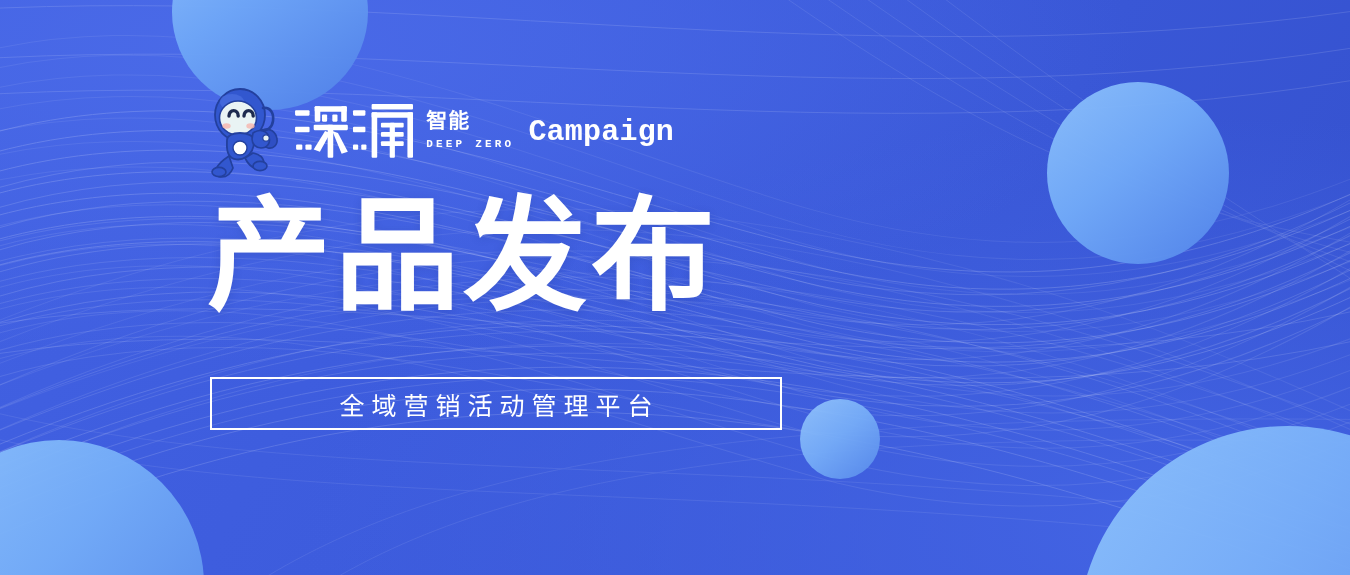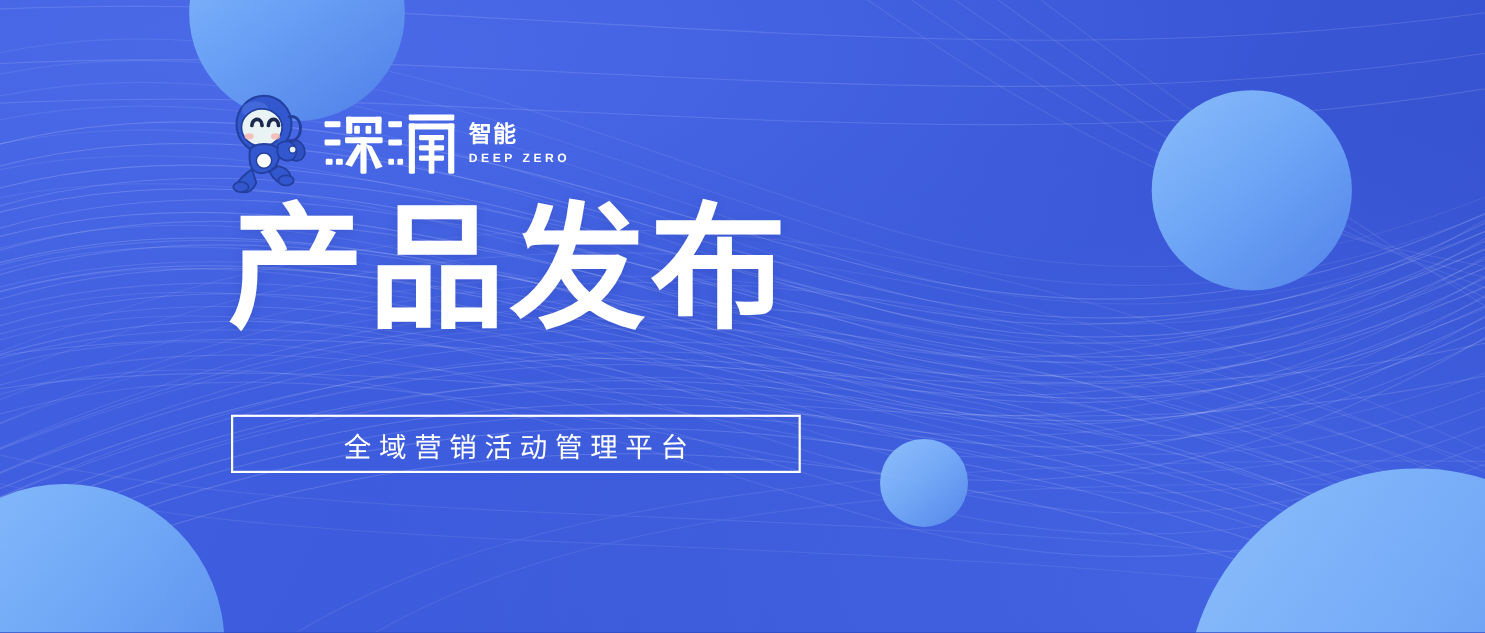--- a/index.html
+++ b/index.html
@@ -77,21 +77,23 @@
     inset: 0;
     z-index: 5;
   }
 
   
   .logo-lockup {
     position: absolute;
     left: 207px;
     top: 84px;
     display: flex;
+    align-items: center;
     height: 96px;
+    font-family: Liberation Mono, monospace;
   }
   .mascot { width: 78px; height: 92px; flex: 0 0 auto; }
   .mascot svg { display: block; width: 100%; height: 100%; }
 
   .logo-text-block {
     display: flex;
     align-items: center;
     margin-left: 8px;
   }
   .brand-cjk {
@@ -131,36 +133,36 @@
     line-height: 1.1;
     letter-spacing: .2px;
     white-space: nowrap;
   }
   .product-name .pn-line { display: block; }
 
   
   .headline {
     position: absolute;
     left: 207px;
-    top: 176px;
+    top: 187px;
     color: #ffffff;
     font-size: 124px;
     font-weight: 700;
     line-height: 1.12;
     letter-spacing: 4px;
     white-space: nowrap;
     text-shadow: 0 2px 10px rgba(24, 44, 120, .16);
   }
 
   
   .subtitle-box {
     position: absolute;
     left: 210px;
     top: 377px;
-    width: 518px;
+    width: 572px;
     height: 53px;
     box-sizing: border-box;
     border: 2px solid #ffffff;
     display: flex;
     align-items: center;
     justify-content: center;
   }
   .subtitle-text {
     color: #ffffff;
     font-size: 25px;
@@ -333,20 +335,21 @@
             </g>
           </svg>
         </div>
 
         <div class="brand-sub">
           <span class="brand-sub-cjk">智能</span>
           <span class="brand-sub-en">DEEP ZERO</span>
         </div>
 
         <div class="product-name">
+          <span class="pn-line">Campaign</span>
         </div>
 
       </div>
     </div>
 
     <div class="headline">产品发布</div>
 
     <div class="subtitle-box">
       <span class="subtitle-text">全域营销活动管理平台</span>
     </div>

